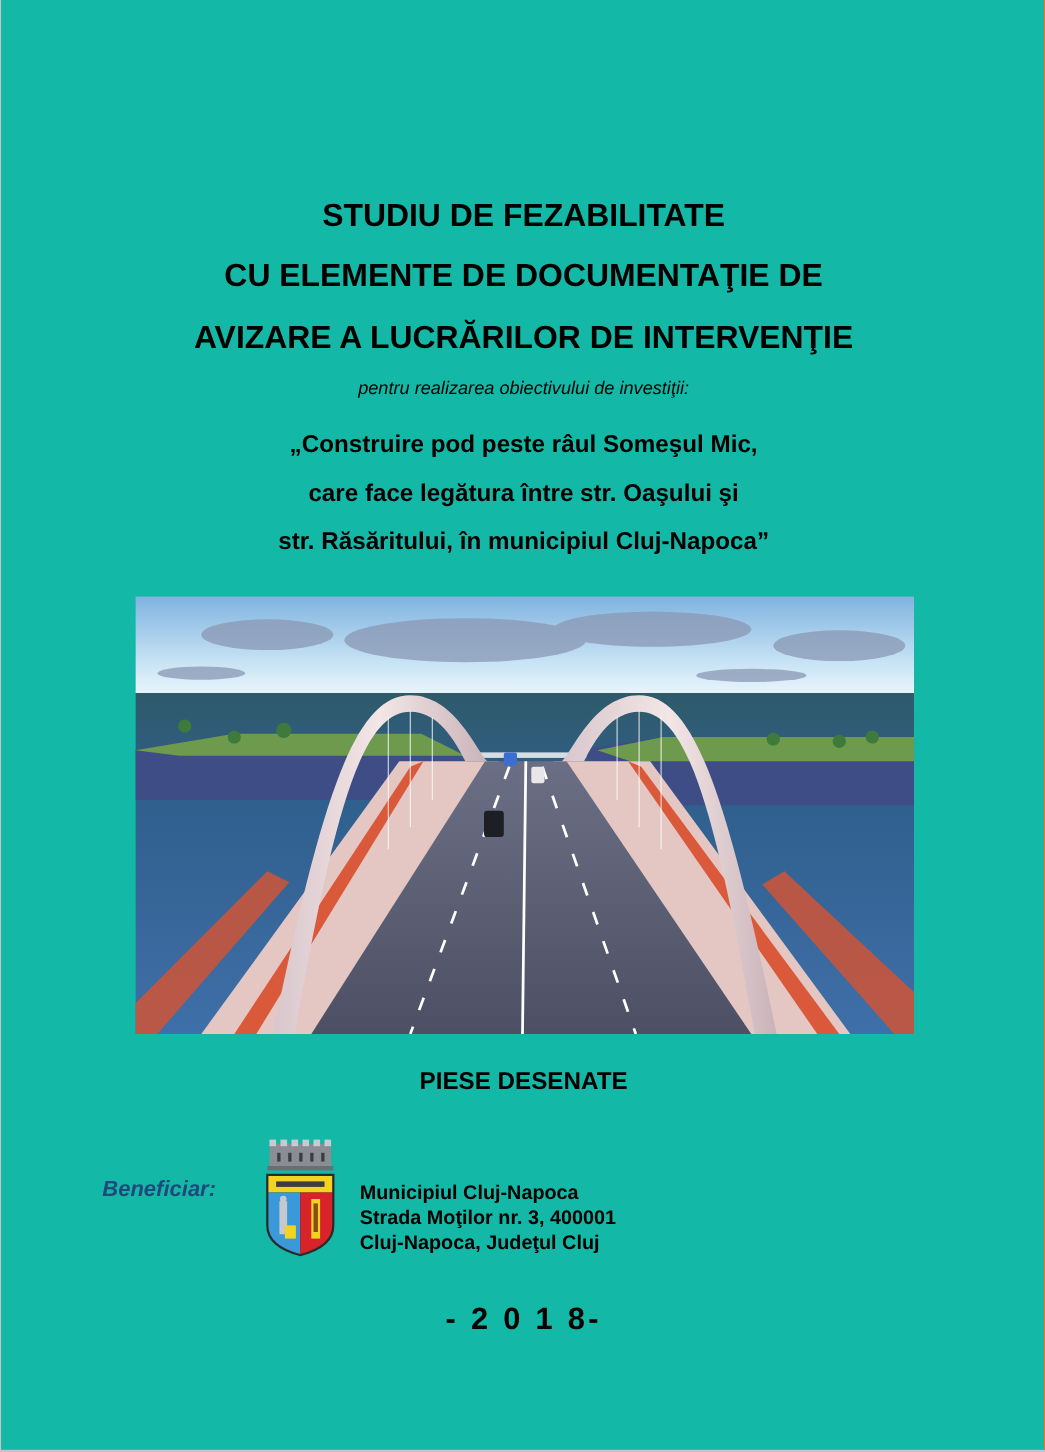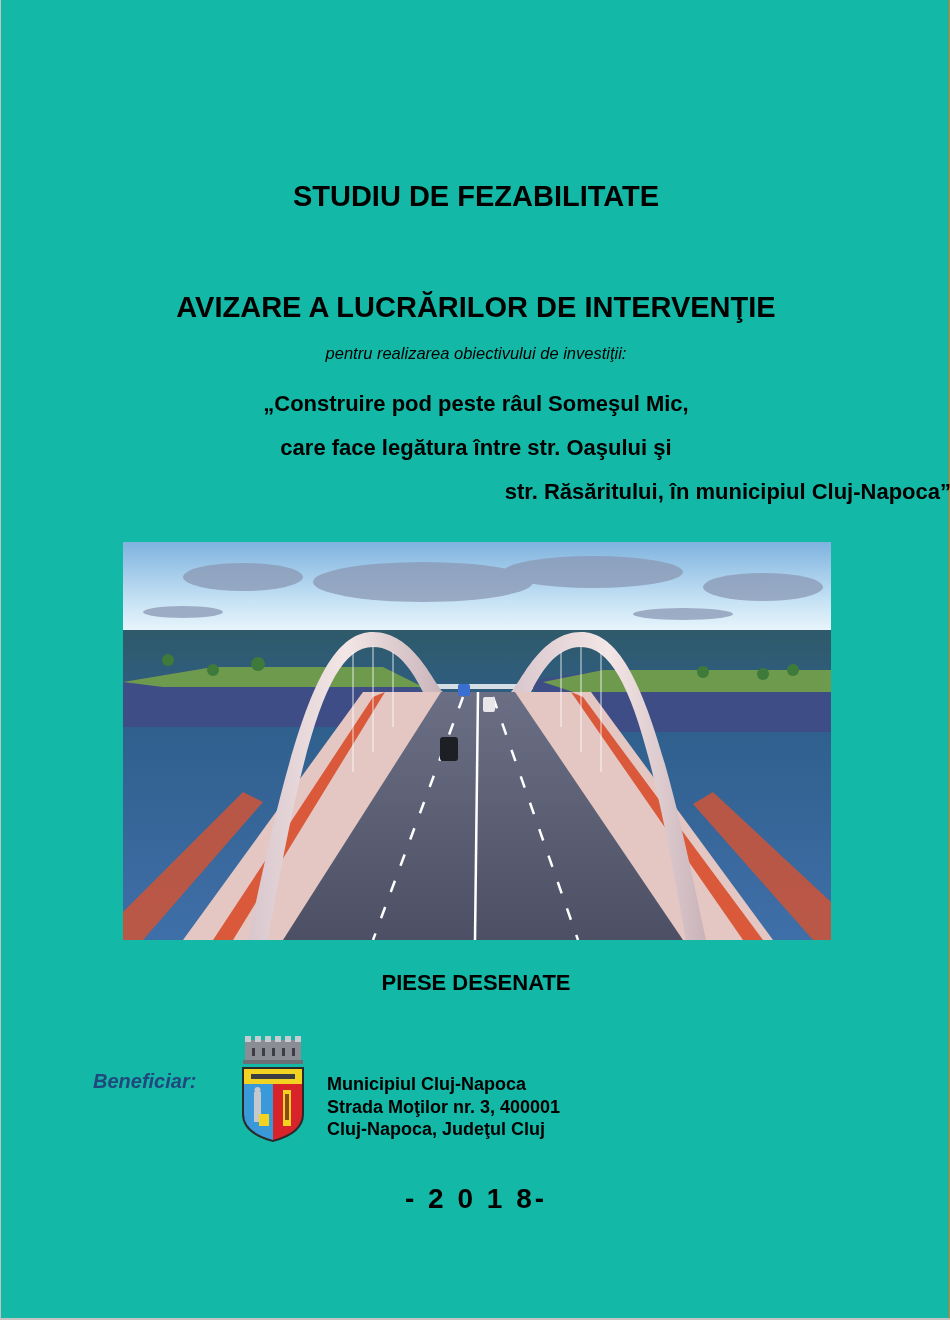--- a/index.html
+++ b/index.html
@@ -4,34 +4,35 @@
 <style>
   html, body { margin:0; padding:0; }
   body { width:950px; height:1320px; background:#ffffff; position:relative; overflow:hidden;
          font-family:"Liberation Sans", sans-serif; color:#000; }
   .page { position:absolute; left:0; top:0; width:948px; height:1318px;
           border-left:1px solid #c4c4c4; border-right:4px solid #f97316; border-bottom:2px solid #c4c4c4; background:#14b8a6; }
   .title { position:absolute; left:0; width:950px; text-align:center; font-weight:bold; font-size:29px; line-height:55px; }
   .t1 { top:169px; } .t2 { top:224px; } .t3 { top:280px; }
   .subtitle { position:absolute; left:0; width:950px; top:344px; text-align:center; font-size:16.5px;font-style:italic; }
   .proj { position:absolute; left:0; width:950px; text-align:center; font-weight:bold; font-size:22px; line-height:44px; }
-  .p1 { top:382px; } .p2 { top:426px; } .p3 { top:470px;text-align:right; }
+  .p1 { top:382px; } .p2 { top:426px; } .p3 { top:470px; }
   .photo { position:absolute; left:122px; top:542px; width:708px; height:398px; overflow:hidden; }
   .section { position:absolute; left:0; width:950px; top:970px; text-align:center; font-weight:bold; font-size:22px; }
   .benef-label { position:absolute; left:92px; top:1070px; font-weight:bold; font-style:italic; font-size:20px; color:#1f497d; }
   .coa { position:absolute; left:238px; top:1034px; width:68px; height:110px; }
   .addr { position:absolute; left:326px; top:1073px; font-weight:bold; font-size:18px; line-height:22.5px; }
   .year { position:absolute; left:0; width:950px; top:1183px; text-align:center; font-weight:bold; font-size:28px; letter-spacing:3px; }
 </style>
 </head>
 <body>
 
 <div class="page">
 
   <div class="title t1">STUDIU DE FEZABILITATE</div>
+  <div class="title t2">CU ELEMENTE DE DOCUMENTAŢIE DE</div>
   <div class="title t3">AVIZARE A LUCRĂRILOR DE INTERVENŢIE</div>
 
   <div class="subtitle">pentru realizarea obiectivului de investiţii:</div>
 
   <div class="proj p1">„Construire pod peste râul Someşul Mic,</div>
   <div class="proj p2">care face legătura între str. Oaşului şi</div>
   <div class="proj p3">str. Răsăritului, în municipiul Cluj-Napoca”</div>
 
   <div class="photo">
     <svg width="708" height="398" viewBox="0 0 708 398" xmlns="http://www.w3.org/2000/svg">

